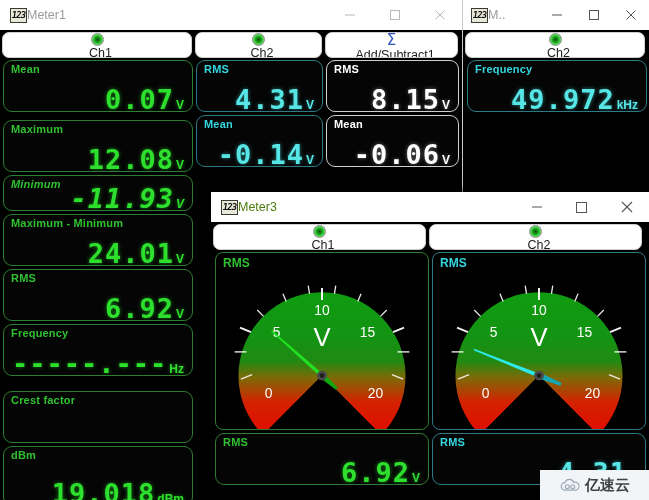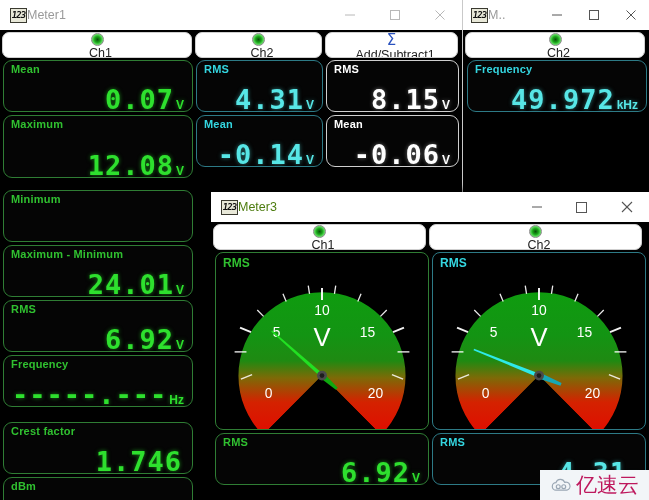--- a/index.html
+++ b/index.html
@@ -97,22 +97,22 @@
   .gaugewrap{position:absolute;left:0;top:0;width:100%;height:100%;}
   .gaugewrap svg{display:block;width:100%;height:100%;}
 
   .watermark{
     position:absolute;right:0;bottom:0;width:109px;height:30px;
     background:#f2f5f8;display:flex;align-items:center;justify-content:center;
     gap:4px;
   }
   .watermark .cloud{width:22px;height:14px;color:#9aa7b4;}
   .watermark .wm-text{
-    font-size:21px;color:#be185d;font-family:"DejaVu Sans", sans-serif;
-    font-weight:normal;letter-spacing:0px;
+    font-size:15px;color:#404040;font-family:"DejaVu Sans", sans-serif;
+    font-weight:bold;letter-spacing:0px;
   }
 </style>
 </head>
 <body>
 
 <div class="window" id="w-meter1" style="left:0;top:0;width:462px;height:500px;">
 
   <div class="titlebar">
     <div class="tb-icon">123</div>
     <div class="tb-title inactive">Meter1</div>
@@ -150,42 +150,42 @@
     </div>
   </div>
 
   <div class="meterbody" style="position:absolute;left:0;top:60px;width:462px;height:440px;">
 
     <div style="position:absolute;left:3px;top:0;width:190px;">
       <div class="cell c-green" style="height:52px;">
         <div class="cap">Mean</div>
         <div class="val"><span>0.07</span><span class="unit">V</span></div>
       </div>
-      <div class="cell c-green" style="height:63px;margin-top:3px;">
+      <div class="cell c-green" style="height:52px;margin-top:8px;">
         <div class="cap">Maximum</div>
         <div class="val"><span>12.08</span><span class="unit">V</span></div>
       </div>
-      <div class="cell c-green" style="height:52px;margin-top:12px;">
+      <div class="cell c-green" style="height:36px;margin-top:3px;font-style:italic;">
         <div class="cap">Minimum</div>
+        <div class="val"><span>-11.93</span><span class="unit">V</span></div>
       </div>
       <div class="cell c-green" style="height:52px;margin-top:3px;">
         <div class="cap">Maximum - Minimum</div>
         <div class="val"><span>24.01</span><span class="unit">V</span></div>
       </div>
       <div class="cell c-green" style="height:52px;margin-top:3px;">
         <div class="cap">RMS</div>
         <div class="val"><span>6.92</span><span class="unit">V</span></div>
       </div>
       <div class="cell c-green" style="height:52px;margin-top:3px;">
         <div class="cap">Frequency</div>
         <div class="val" style="right:8px;"><span>-----.---</span><span class="unit">Hz</span></div>
       </div>
       <div class="cell c-green" style="height:52px;margin-top:15px;">
         <div class="cap">Crest factor</div>
-        <div class="val"><span>1.746</span><span class="unit"></span></div>
       </div>
       <div class="cell c-green" style="height:60px;margin-top:3px;text-align:center;">
         <div class="cap">dBm</div>
         <div class="val"><span>19.018</span><span class="unit">dBm</span></div>
       </div>
     </div>
 
     <div style="position:absolute;left:196px;top:0;width:127px;">
       <div class="cell c-cyan" style="height:52px;">
         <div class="cap">RMS</div>

